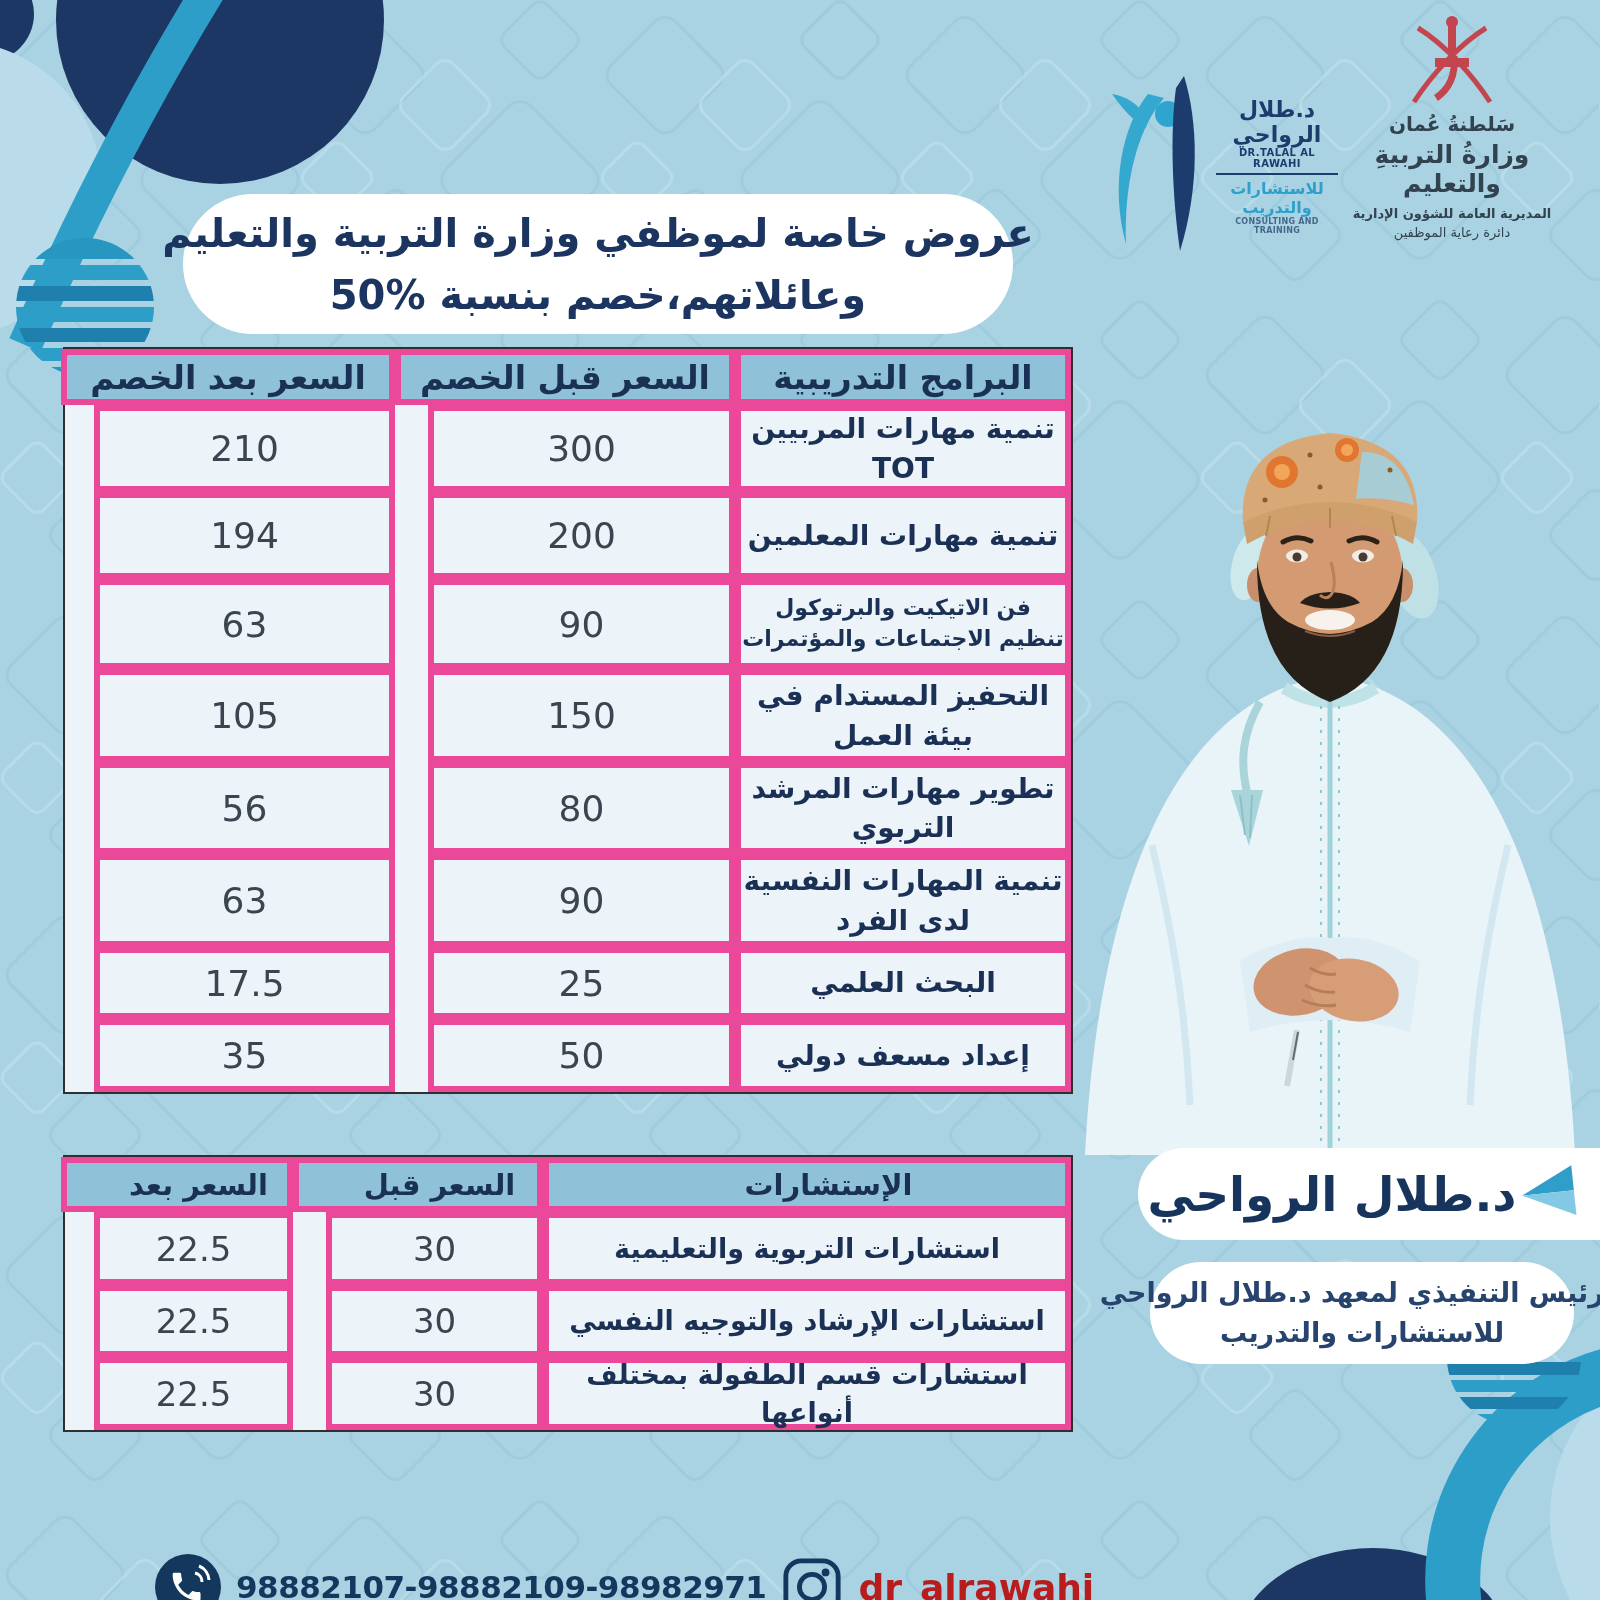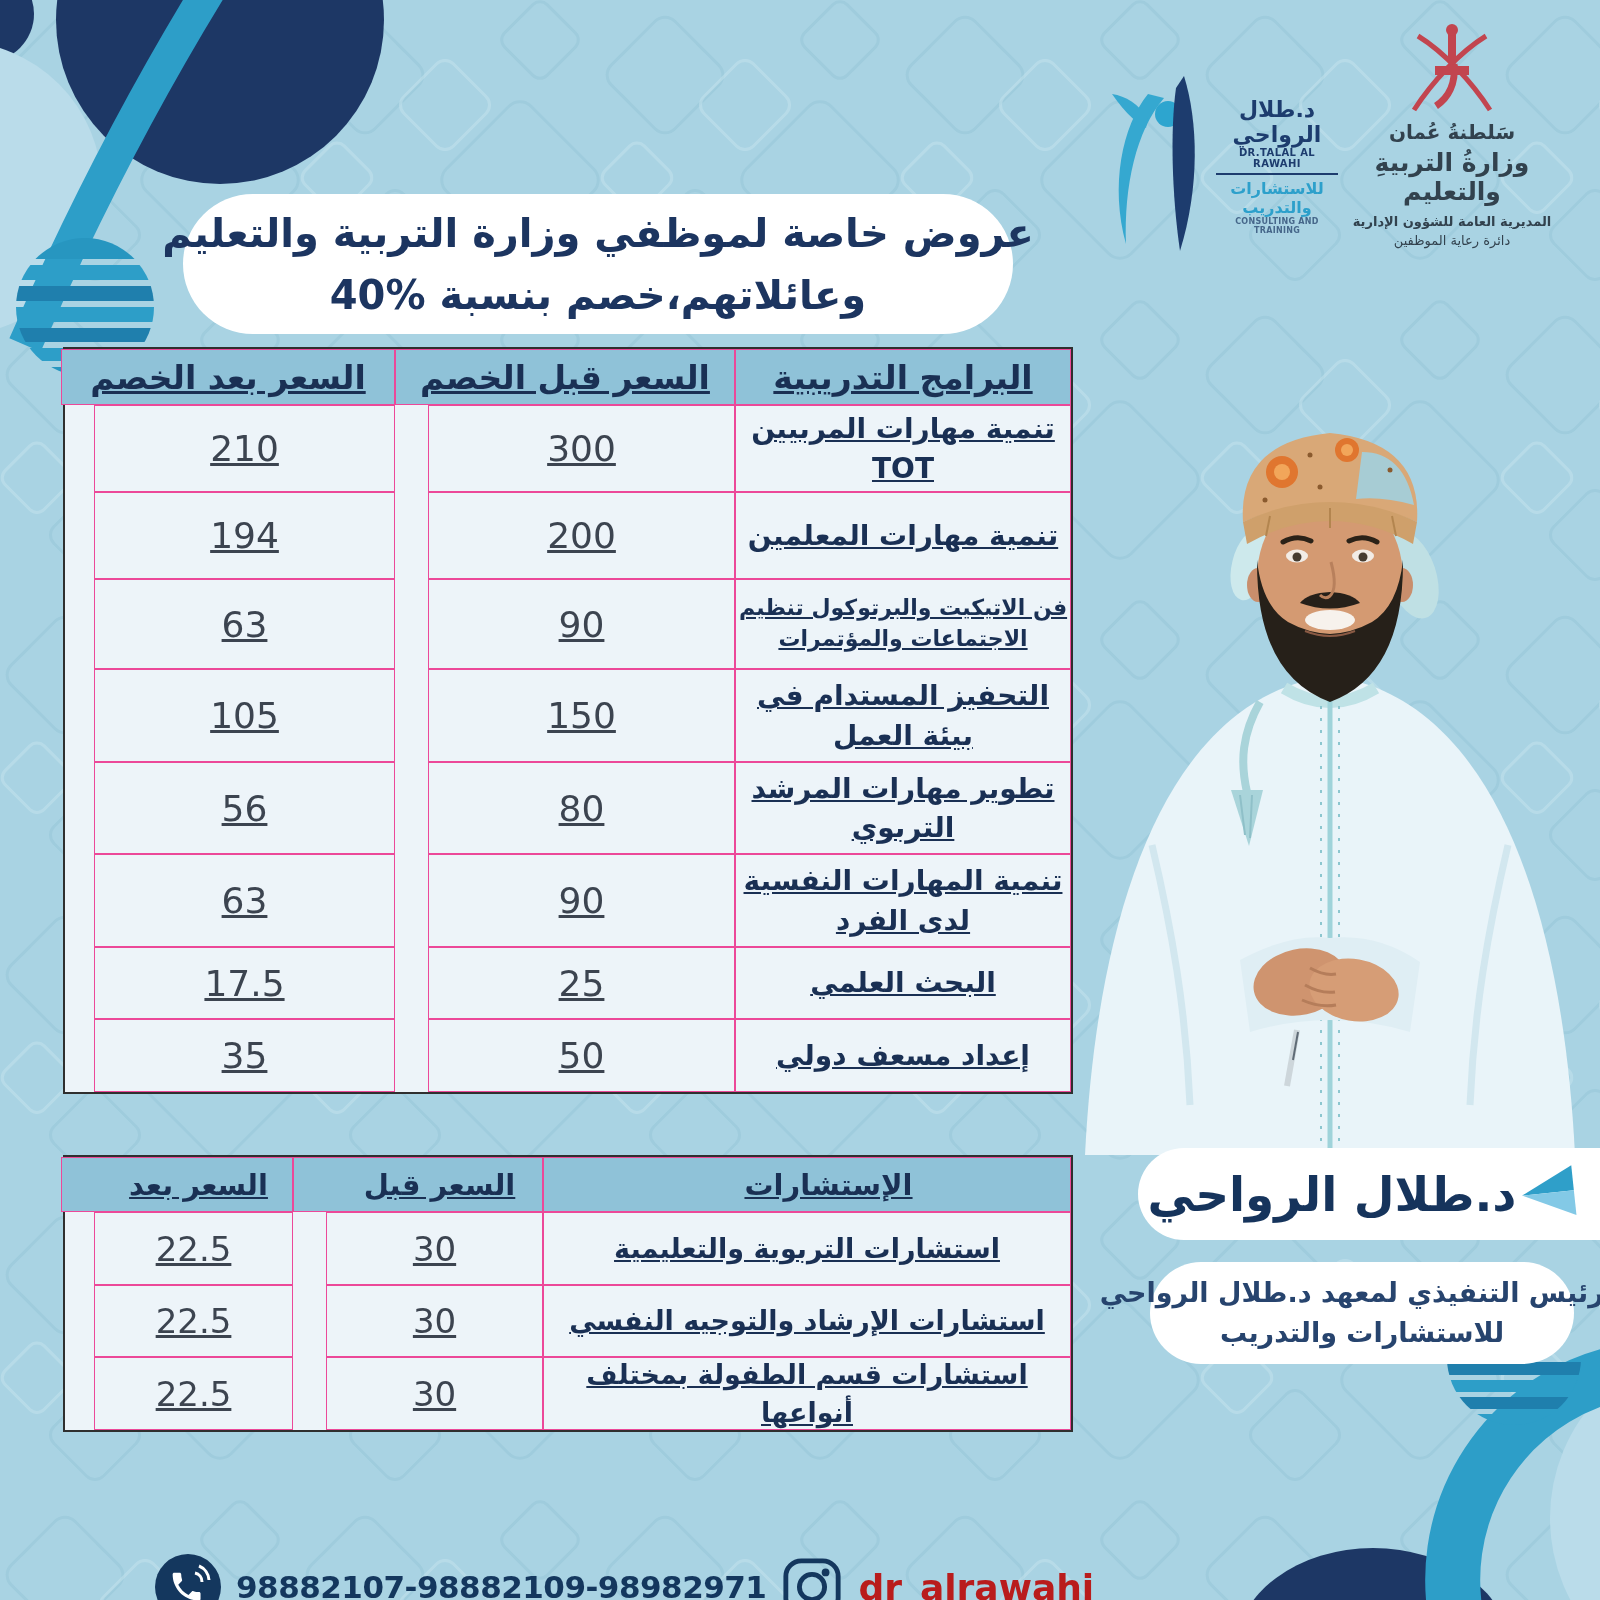--- a/index.html
+++ b/index.html
@@ -16,35 +16,35 @@
   #decor{position:absolute;left:0;top:0;z-index:0;}
   #man{position:absolute;left:1080px;top:393px;z-index:1;}
   
   #rawahi-logo{left:1108px;top:66px;width:232px;height:200px;z-index:2;display:flex;align-items:center;}
   #rawahi-text{width:126px;text-align:center;direction:rtl;}
   .rw-name{font-size:22px;font-weight:bold;color:#1d3c6e;line-height:1.15;}
   .rw-en{font-size:10px;font-weight:bold;letter-spacing:.4px;color:#1d3c6e;direction:ltr;}
   .rw-rule{height:2px;background:#1d3c6e;margin:4px 2px;}
   .rw-tag{font-size:16px;font-weight:bold;color:#2da0cb;}
   .rw-tag-en{font-size:8px;font-weight:bold;letter-spacing:.3px;color:#46678a;direction:ltr;}
-  #ministry-logo{left:1330px;top:22px;width:244px;z-index:2;text-align:center;direction:rtl;color:#32424e;}
+  #ministry-logo{left:1330px;top:14px;width:244px;z-index:2;text-align:center;direction:rtl;color:#32424e;}
   .mn-l1{font-size:20px;font-weight:bold;margin-top:2px;}
   .mn-l2{font-size:25px;font-weight:bold;margin-top:4px;}
   .mn-l3{font-size:13px;font-weight:bold;margin-top:8px;}
   .mn-l4{font-size:13px;font-weight:normal;margin-top:4px;}
   
   #title-pill{
     left:183px;top:194px;width:830px;height:140px;background:#ffffff;border-radius:70px;
     display:flex;flex-direction:column;align-items:center;justify-content:center;
     direction:rtl;z-index:2;
   }
   #title-pill .tl{font-size:40px;font-weight:bold;color:#1c3560;line-height:1.55;white-space:nowrap;}
   
   .t{position:absolute;display:grid;direction:rtl;border:2px solid #2f2f2f;z-index:2;background:#edf4f9;}
-  .t .c{border:1px solid #ec4899;background:#edf4f9;display:flex;align-items:center;justify-content:center;text-align:center;text-decoration:underline;}
+  .t .c{border:6px solid #ec4899;background:#edf4f9;display:flex;align-items:center;justify-content:center;text-align:center;}
   .t .h{background:#8fc2d8;font-weight:bold;color:#1a3054;}
   #t1{left:63px;top:347px;width:1010px;
       grid-template-columns:336px 340px 334px;
       grid-template-rows:56px 87px 87px 90px 93px 92px 93px 72px 73px;}
   #t1 .h{font-size:33px;}
   #t2{left:63px;top:1155px;width:1010px;
       grid-template-columns:528px 250px 232px;
       grid-template-rows:55px 73px 72px 73px;}
   #t2 .h{font-size:29px;padding-left:43px;}
   .prog{font-weight:bold;color:#1a3054;font-size:28px;line-height:1.4;padding:0 0;}
@@ -207,21 +207,21 @@
       </g>
     </svg>
     <div class="mn-l1">سَلطنةُ عُمان</div>
     <div class="mn-l2">وزارةُ التربيةِ والتعليم</div>
     <div class="mn-l3">المديرية العامة للشؤون الإدارية</div>
     <div class="mn-l4">دائرة رعاية الموظفين</div>
   </div>
 
   <div class="abs" id="title-pill">
     <div class="tl">عروض خاصة لموظفي وزارة التربية والتعليم</div>
-    <div class="tl">وعائلاتهم،خصم بنسبة %40</div>
+    <div class="tl">وعائلاتهم،خصم بنسبة %50</div>
   </div>
 
   <div class="t" id="t1">
     <div class="c h">البرامج التدريبية</div>
     <div class="c h">السعر قبل الخصم</div>
     <div class="c h">السعر بعد الخصم</div>
 
     <div class="c prog">تنمية مهارات المربيين TOT</div>
     <div class="c num">300</div>
     <div class="c num">210</div>

